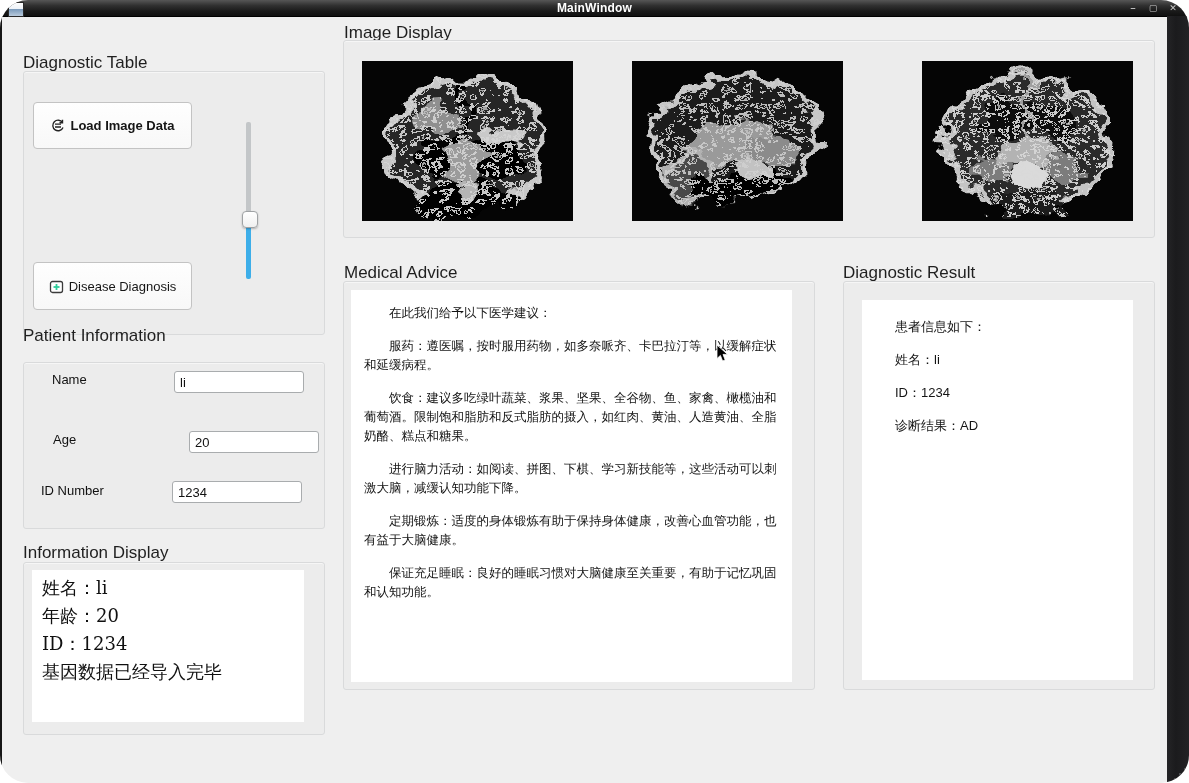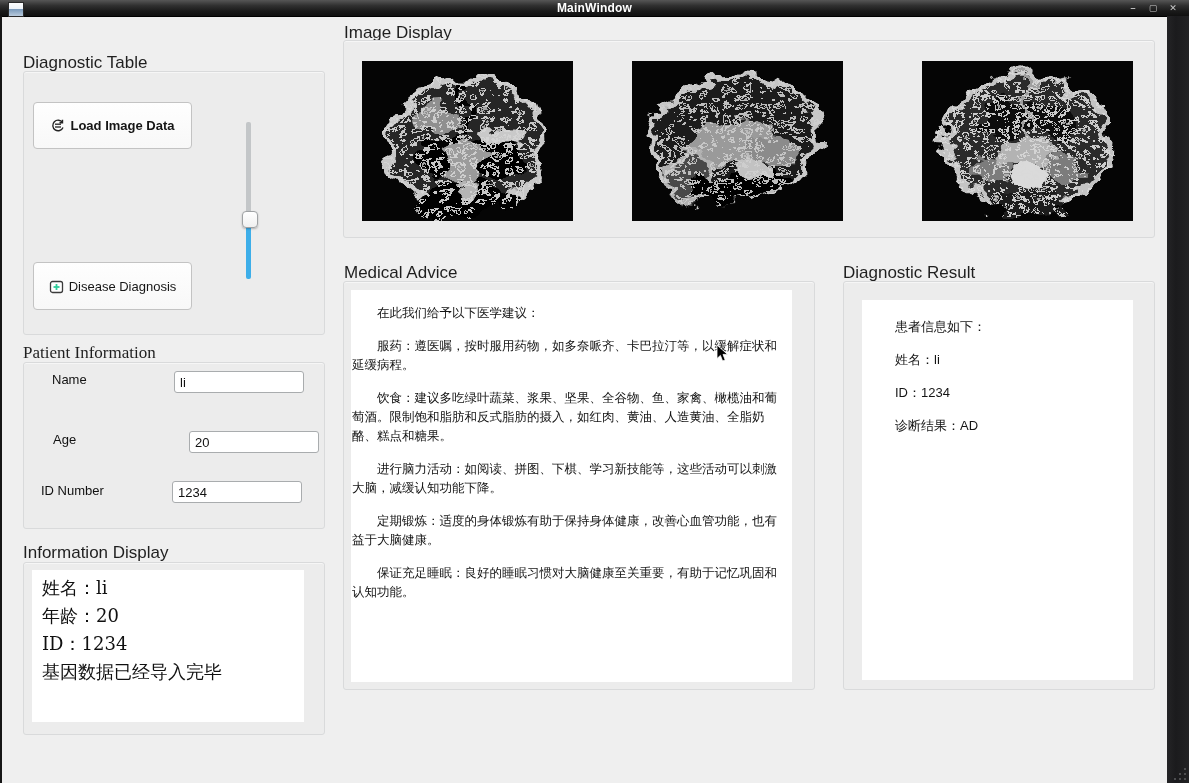--- a/index.html
+++ b/index.html
@@ -1,17 +1,17 @@
 <!DOCTYPE html>
 <html><head>
 <meta charset="utf-8">
 <style>
   html,body{margin:0;padding:0;}
   body{font-family:"Liberation Sans","DejaVu Sans",sans-serif;}
-  #window{position:relative;width:1189px;height:783px;background:#efefef;overflow:hidden;}
+  #window{position:relative;width:1189px;height:783px;background:#efefef;overflow:hidden;border-radius:28px;}
 
   
   .titlebar{position:absolute;left:0;top:0;width:100%;height:16px;
     background:linear-gradient(#565656 0%,#303030 35%,#1a1a1a 70%,#101010 100%);
     border-bottom:1px solid #000;}
   .title-text{position:absolute;left:0;right:0;top:1px;text-align:center;
     color:#fff;font-size:12px;font-weight:bold;letter-spacing:.2px;}
   .app-icon{position:absolute;left:8px;top:2px;width:14px;height:13px;border:1px solid #2a2a2a;
     background:linear-gradient(#fdfdfd 0%,#eef3f8 45%,#7d9cbc 50%,#b9cadc 100%);}
   .win-btn{position:absolute;top:1px;width:16px;height:14px;color:#c9c9c9;font-size:9px;
@@ -45,21 +45,21 @@
   .slider-track-bottom{position:absolute;left:246px;top:225px;width:5px;height:54px;background:#3daee9;border-radius:2px;}
   .slider-handle{position:absolute;left:242px;top:211px;width:14px;height:15px;background:linear-gradient(#ffffff,#f0f0f0);
     border:1px solid #9fa2a4;border-radius:4px;box-shadow:0 1px 2px rgba(0,0,0,.25);}
 
   
   .serif-lines{position:absolute;font-family:"DejaVu Serif","Liberation Serif",serif;
     font-size:18px;line-height:28px;color:#101010;}
 
   
   .advice-text{position:absolute;font-size:12.5px;line-height:19px;color:#141414;overflow:hidden;}
-  .advice-text p{margin:0 0 14px 0;text-indent:2em;}
+  .advice-text p{margin:0 0 14px 12px;text-indent:2em;}
 
   
   .result-lines{position:absolute;font-size:13px;line-height:33px;color:#141414;}
 
   .mri{position:absolute;width:211px;height:160px;background:#060606;}
   .cursor{position:absolute;left:716px;top:344px;width:12px;height:18px;pointer-events:none;}
 </style>
 </head>
 <body>
 
@@ -211,21 +211,21 @@
       <line x1="7.5" y1="5" x2="7.5" y2="11" stroke="#2ecc9a" stroke-width="1.8"></line>
       <line x1="4.5" y1="8" x2="10.5" y2="8" stroke="#2ecc9a" stroke-width="1.8"></line>
     </svg>
     <span>Disease Diagnosis</span>
   </button>
 
   <div class="slider-track-top"></div>
   <div class="slider-track-bottom"></div>
   <div class="slider-handle"></div>
 
-  <div class="section-label" style="left:23px;top:343px;font-family:Liberation Serif, serif;">Patient Information</div>
+  <div class="section-label" style="left:23px;top:326px;">Patient Information</div>
   <div class="groupbox" style="left:23px;top:362px;width:300px;height:165px;"></div>
 
   <div class="field-row-label" style="left:52px;top:372px;">Name</div>
   <input class="line-edit" style="left: 174px; top: 371px; width: 118px;" value="li">
 
   <div class="field-row-label" style="left:53px;top:432px;">Age</div>
   <input class="line-edit" style="left: 189px; top: 431px; width: 118px;" value="20">
 
   <div class="field-row-label" style="left:41px;top:483px;">ID Number</div>
   <input class="line-edit" style="left: 172px; top: 481px; width: 118px;" value="1234">

